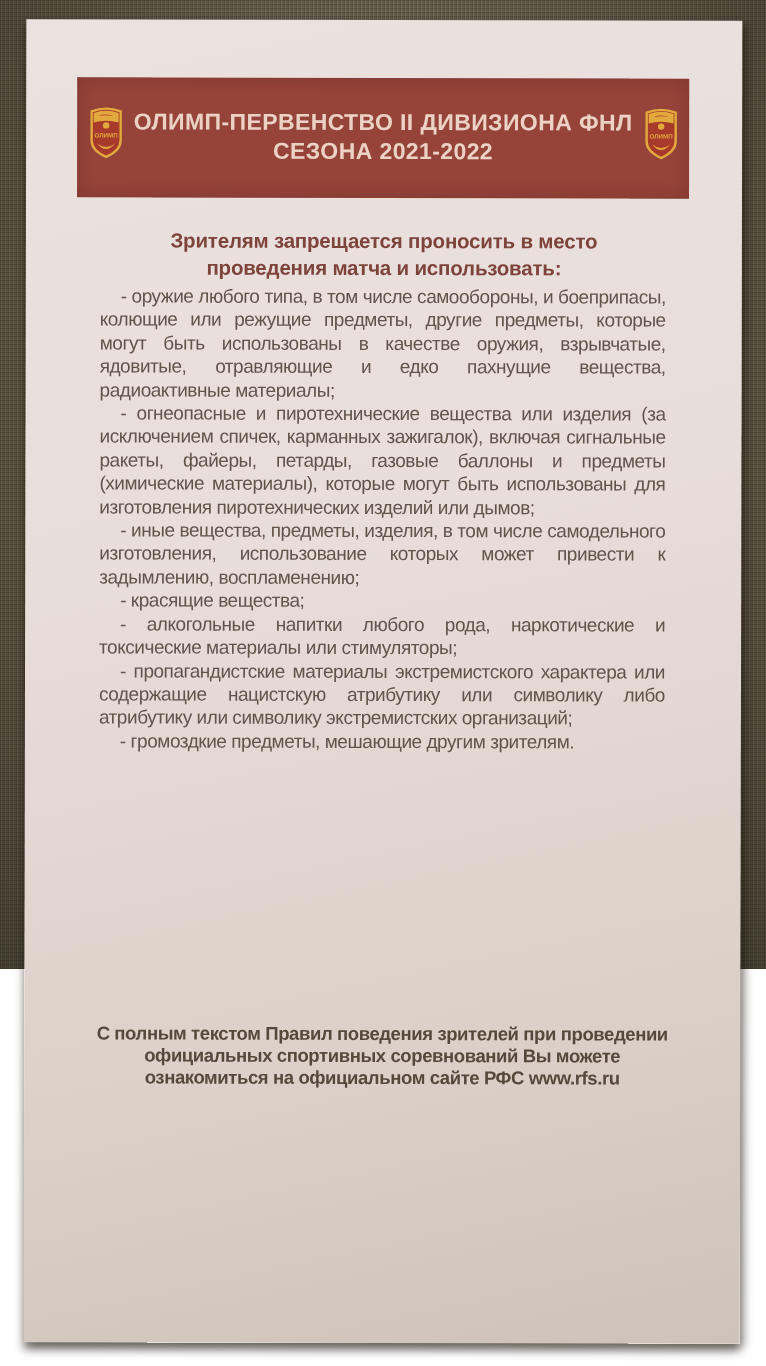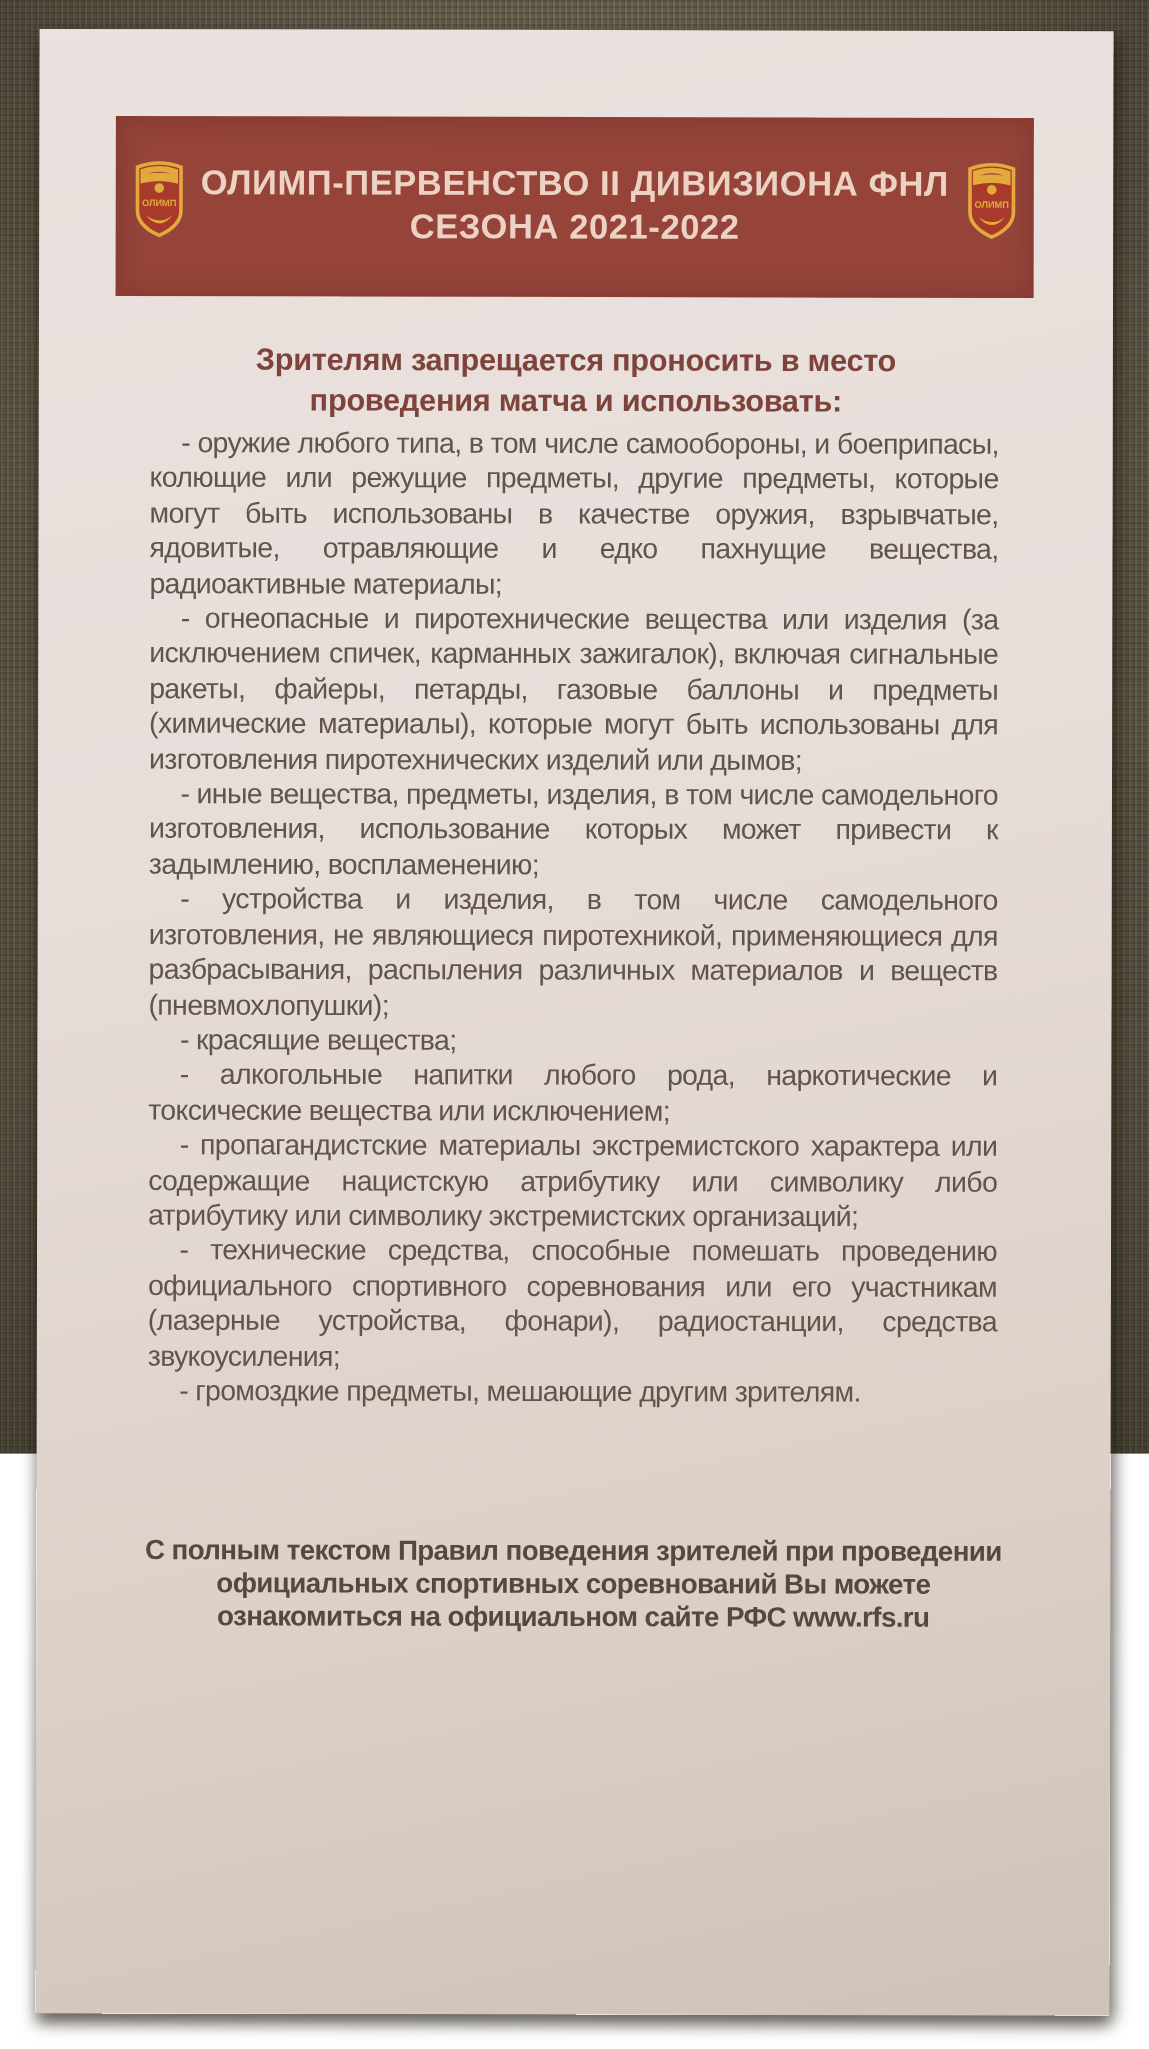--- a/index.html
+++ b/index.html
@@ -89,25 +89,23 @@
 
     <div class="subtitle">
       <div>Зрителям запрещается проносить в место</div>
       <div>проведения матча и использовать:</div>
     </div>
 
     <div class="bodytext">
         <p class="para">- оружие любого типа, в том числе самообороны, и боеприпасы, колющие или режущие предметы, другие предметы, которые могут быть использованы в качестве оружия, взрывчатые, ядовитые, отравляющие и едко пахнущие вещества, радиоактивные материалы;</p>
         <p class="para">- огнеопасные и пиротехнические вещества или изделия (за исключением спичек, карманных зажигалок), включая сигнальные ракеты, файеры, петарды, газовые баллоны и предметы (химические материалы), которые могут быть использованы для изготовления пиротехнических изделий или дымов;</p>
         <p class="para">- иные вещества, предметы, изделия, в том числе самодельного изготовления, использование которых может привести к задымлению, воспламенению;</p>
-        <p class="para">- устройства и изделия, в том числе самодельного изготовления, не являющиеся пиротехникой, применяющиеся для разбрасывания, распыления различных материалов и веществ (пневмохлопушки);</p>
         <p class="para">- красящие вещества;</p>
-        <p class="para">- алкогольные напитки любого рода, наркотические и токсические вещества или исключением;</p>
+        <p class="para">- алкогольные напитки любого рода, наркотические и токсические материалы или стимуляторы;</p>
         <p class="para">- пропагандистские материалы экстремистского характера или содержащие нацистскую атрибутику или символику либо атрибутику или символику экстремистских организаций;</p>
-        <p class="para">- технические средства, способные помешать проведению официального спортивного соревнования или его участникам (лазерные устройства, фонари), радиостанции, средства звукоусиления;</p>
         <p class="para">- громоздкие предметы, мешающие другим зрителям.</p>
       </div>
 
     <div class="footer">
       <div>С полным текстом Правил поведения зрителей при проведении</div>
       <div>официальных спортивных соревнований Вы можете</div>
       <div>ознакомиться на официальном сайте РФС www.rfs.ru</div>
     </div>
 
   </div>

